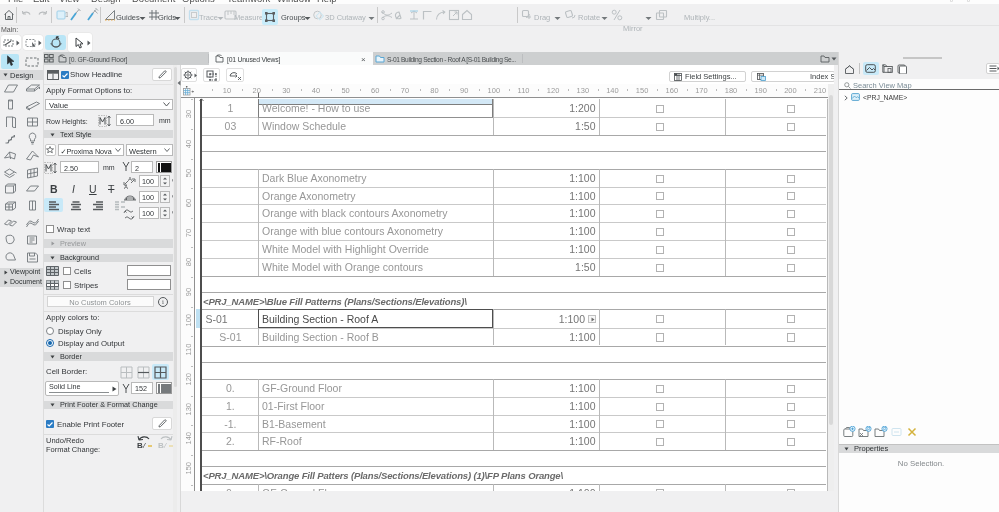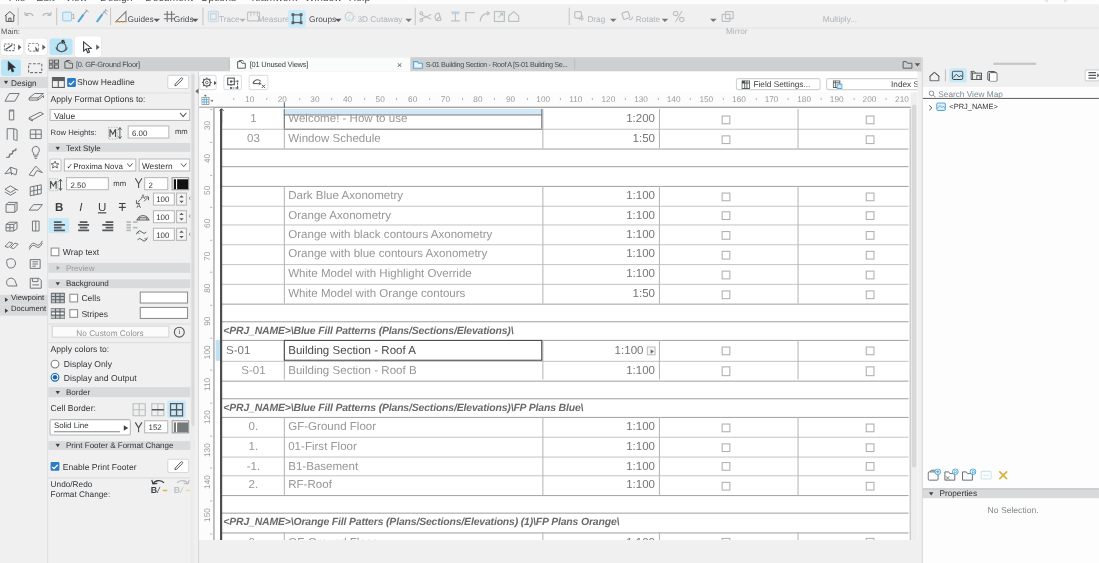--- a/index.html
+++ b/index.html
@@ -155,30 +155,30 @@
   <div class="tx" style="left:578px;top:9px;font-size:7.5px;color:#aeb4b8;">Rotate</div>
   <svg class="abs" style="left:601px;top:12px;" width="7" height="5" viewBox="0 0 7 5">
       <path d="M0.5 1 L3.5 4 L6.5 1 Z" fill="#74797c"></path>
     </svg>
 
   <svg class="abs" style="left:611px;top:5px;" width="12" height="12" viewBox="0 0 12 12">
       <path d="M9 1 L3 11" stroke="#bcc1c4" stroke-width="1"></path>
       <circle cx="3.2" cy="3.2" r="2" fill="none" stroke="#bcc1c4" stroke-width="1"></circle>
       <circle cx="8.8" cy="8.8" r="2" fill="none" stroke="#bcc1c4" stroke-width="1"></circle>
     </svg>
-  <div class="tx" style="left:623px;top:20px;font-size:7.5px;color:#aeb4b8;margin-left:37px;">Mirror</div>
+  <div class="tx" style="left:623px;top:20px;font-size:7.5px;color:#aeb4b8;">Mirror</div>
   <svg class="abs" style="left:645px;top:12px;" width="7" height="5" viewBox="0 0 7 5">
       <path d="M0.5 1 L3.5 4 L6.5 1 Z" fill="#74797c"></path>
     </svg>
 
   <svg class="abs" style="left:655px;top:5px;" width="13" height="12" viewBox="0 0 13 12">
       <rect x="1.5" y="4" width="7" height="6.5" rx="0.5" fill="none" stroke="#bcc1c4" stroke-width="1.1"></rect>
       <rect x="4.5" y="1.5" width="7" height="6.5" rx="0.5" fill="none" stroke="#bcc1c4" stroke-width="1.1"></rect>
     </svg>
-  <div class="tx" style="left:704px;top:9px;font-size:7.5px;color:#aeb4b8;padding-left:44px;">Multiply...</div>
+  <div class="tx" style="left:640px;top:9px;font-size:7.5px;color:#aeb4b8;padding-left:44px;">Multiply...</div>
 </div>
 
 <div class="tx" style="left:950px;top:-4px;font-size:8px;color:#9a9a9a;letter-spacing:6px;">▫ ▫</div>
 
 <div class="tx" style="left:1px;top:26px;font-size:7px;color:#555;">Main:</div>
 
 <div class="abs" id="mainrow" style="left:0;top:33px;width:999px;height:19px;">
 
   <div class="abs" style="left:1px;top:2px;width:20px;height:15px;background:#fff;border-radius:3px;box-shadow:0 0 0 0.5px #e2e2e2;"></div>
   <svg class="abs" style="left:3px;top:5px;" width="11" height="10" viewBox="0 0 11 10">
@@ -852,21 +852,20 @@
   <div class="tx" style="left:24.5px;top:253.5px;font-size:10.5px;color:#757575;transform:translateY(-50%);">S-01</div>
   <div class="tx" style="left:81px;top:253.5px;font-size:10.5px;color:#4a4a4a;transform:translateY(-50%);">Building Section - Roof A</div>
   <div class="tx" style="left:404px;top:253.5px;font-size:10.5px;color:#757575;transform:translate(-100%,-50%);">1:100</div>
   <div class="abs" style="left:475px;top:250.1px;width:8.2px;height:8.2px;border:1px solid #b2b2b2;background:#fff;"></div>
   <div class="abs" style="left:605.5px;top:250.1px;width:8.2px;height:8.2px;border:1px solid #b2b2b2;background:#fff;"></div>
   <div class="tx" style="left:49.4px;top:271.8px;font-size:10.5px;color:#979797;transform:translate(-50%,-50%);">S-01</div>
   <div class="tx" style="left:81px;top:271.8px;font-size:10.5px;color:#979797;transform:translateY(-50%);">Building Section - Roof B</div>
   <div class="tx" style="left:414.5px;top:271.8px;font-size:10.5px;color:#757575;transform:translate(-100%,-50%);">1:100</div>
   <div class="abs" style="left:475px;top:268.4px;width:8.2px;height:8.2px;border:1px solid #b2b2b2;background:#fff;"></div>
   <div class="abs" style="left:605.5px;top:268.4px;width:8.2px;height:8.2px;border:1px solid #b2b2b2;background:#fff;"></div>
-  <div class="tx" style="left:22px;top:305.5px;font-size:9.5px;letter-spacing:-0.15px;font-weight:bold;font-style:italic;color:#6a6a6a;transform:translateY(-50%);">&lt;PRJ_NAME&gt;\Blue Fill Patterns (Plans/Sections/Elevations)\FP Plans Blue\</div>
   <div class="tx" style="left:49.4px;top:323.1px;font-size:10.5px;color:#979797;transform:translate(-50%,-50%);">0.</div>
   <div class="tx" style="left:81px;top:323.1px;font-size:10.5px;color:#979797;transform:translateY(-50%);">GF-Ground Floor</div>
   <div class="tx" style="left:414.5px;top:323.1px;font-size:10.5px;color:#757575;transform:translate(-100%,-50%);">1:100</div>
   <div class="abs" style="left:475px;top:319.7px;width:8.2px;height:8.2px;border:1px solid #b2b2b2;background:#fff;"></div>
   <div class="abs" style="left:605.5px;top:319.7px;width:8.2px;height:8.2px;border:1px solid #b2b2b2;background:#fff;"></div>
   <div class="tx" style="left:49.4px;top:341.0px;font-size:10.5px;color:#979797;transform:translate(-50%,-50%);">1.</div>
   <div class="tx" style="left:81px;top:341.0px;font-size:10.5px;color:#979797;transform:translateY(-50%);">01-First Floor</div>
   <div class="tx" style="left:414.5px;top:341.0px;font-size:10.5px;color:#757575;transform:translate(-100%,-50%);">1:100</div>
   <div class="abs" style="left:475px;top:337.6px;width:8.2px;height:8.2px;border:1px solid #b2b2b2;background:#fff;"></div>
   <div class="abs" style="left:605.5px;top:337.6px;width:8.2px;height:8.2px;border:1px solid #b2b2b2;background:#fff;"></div>

